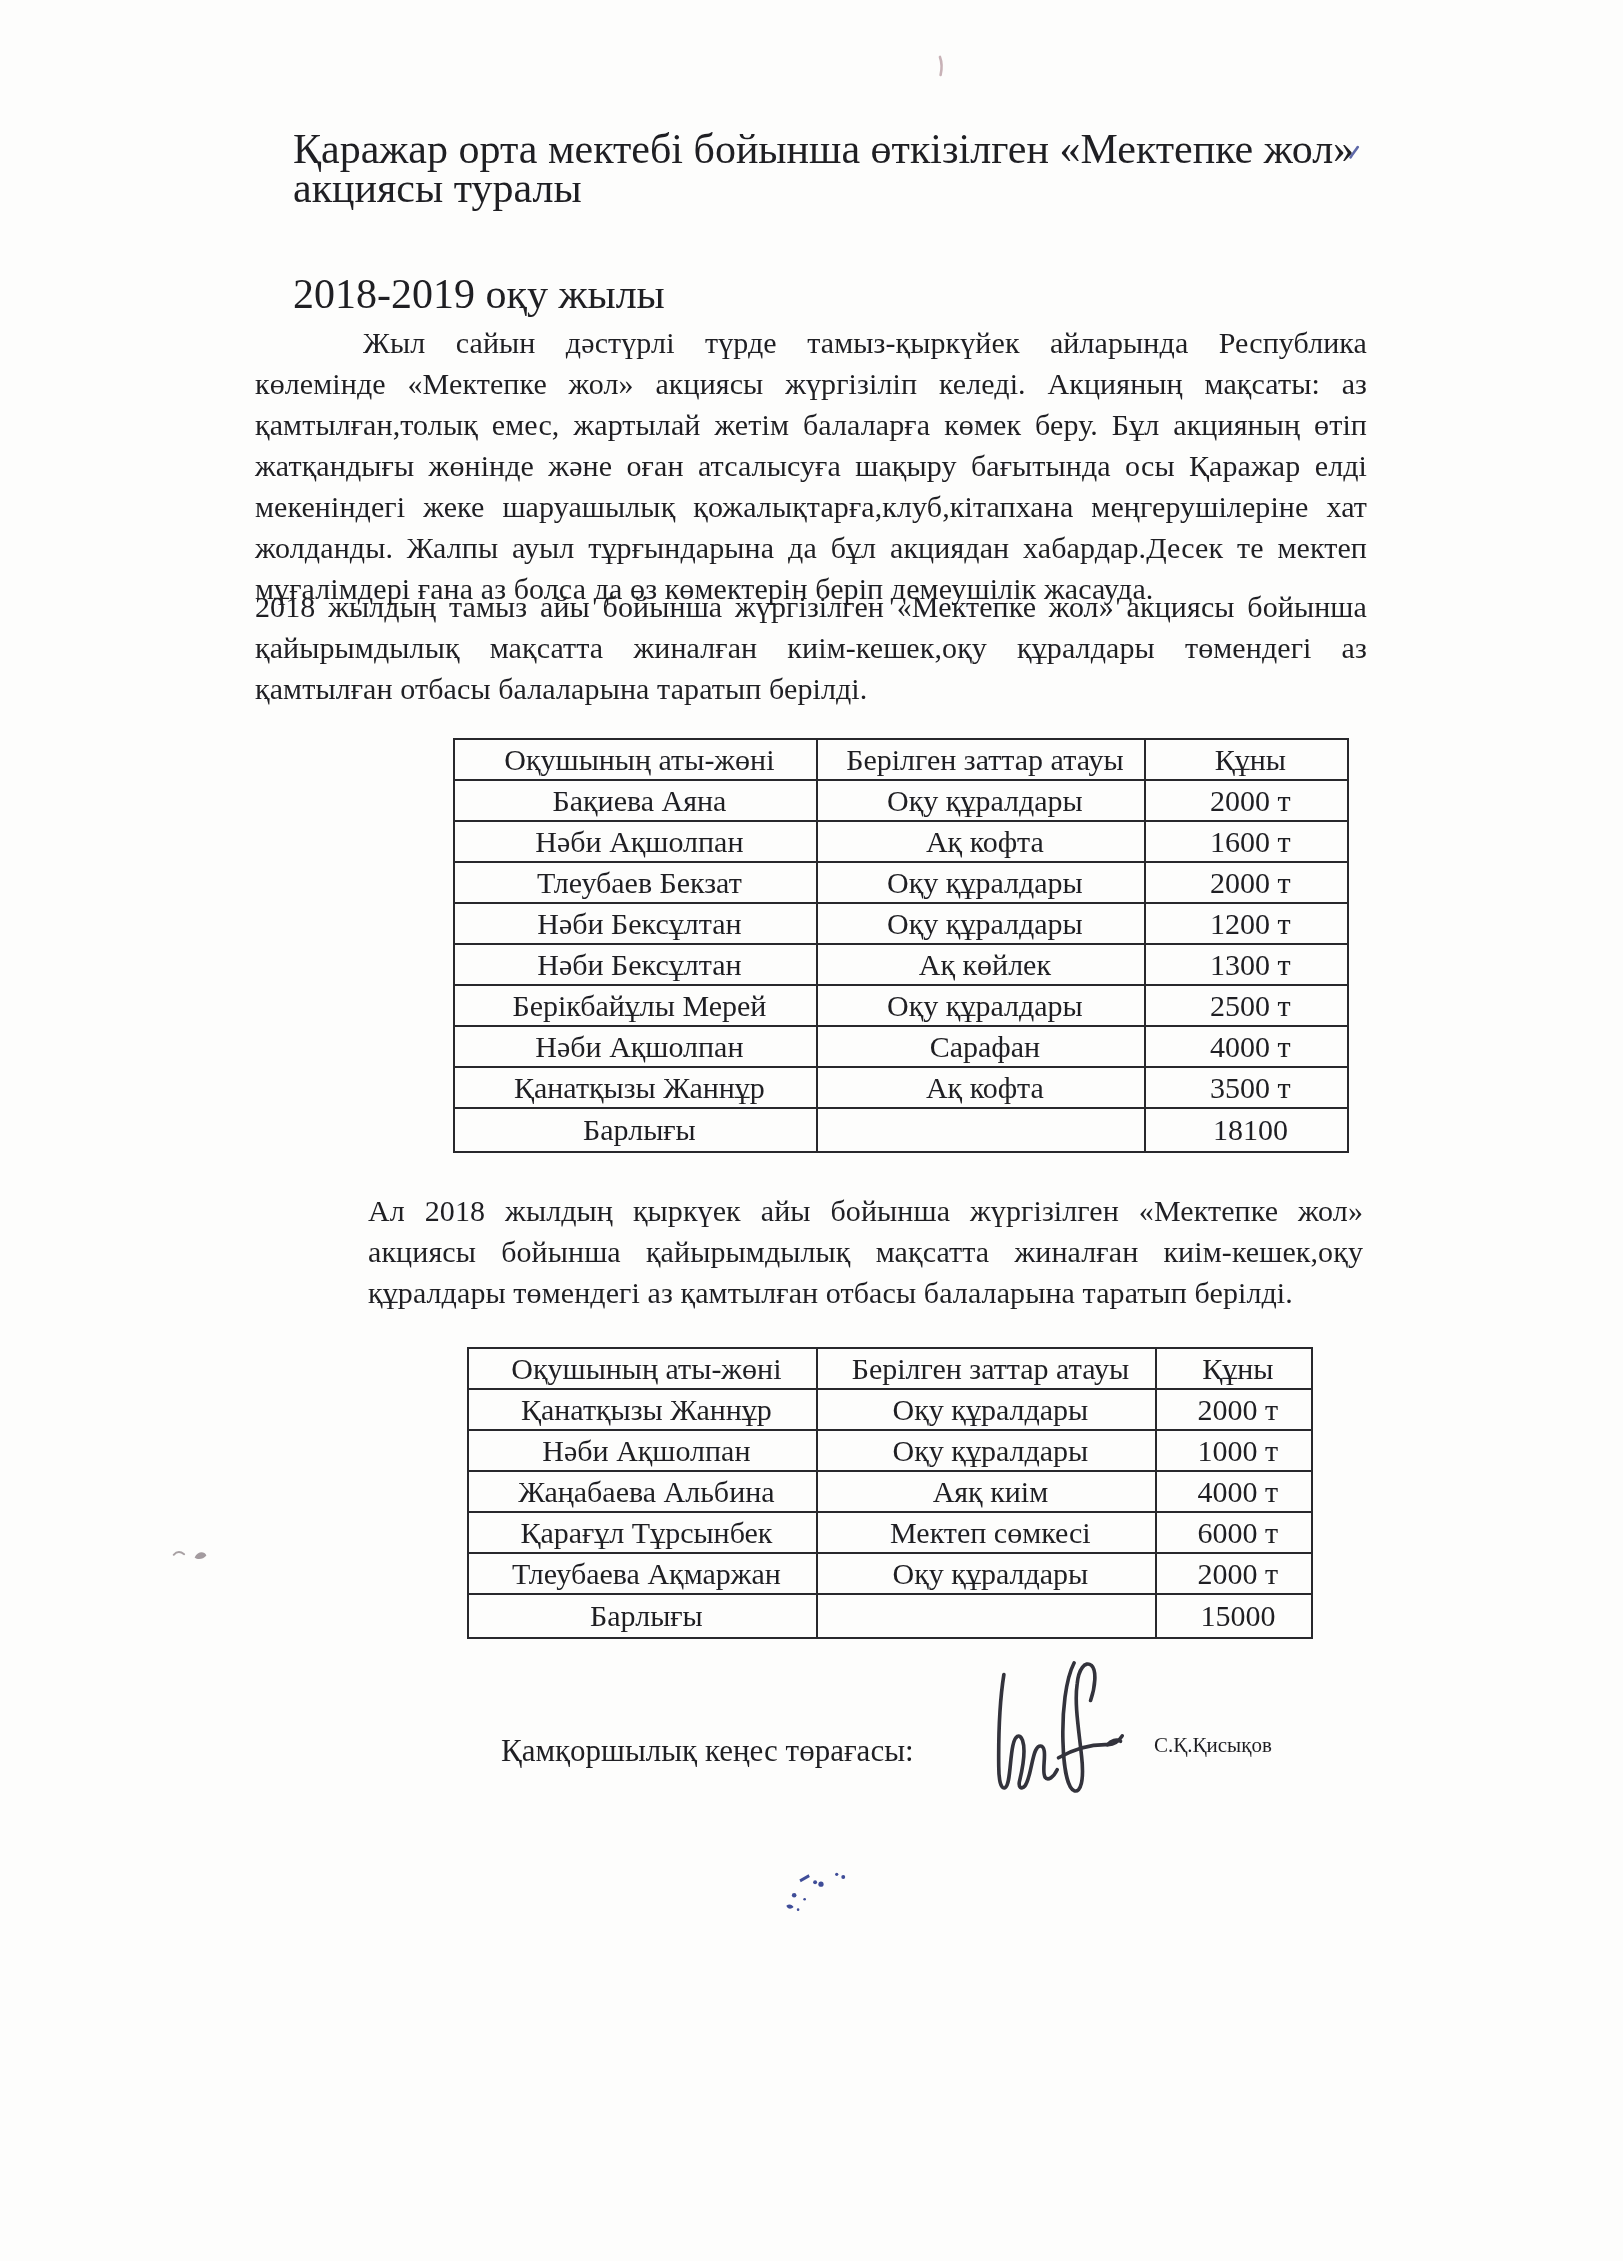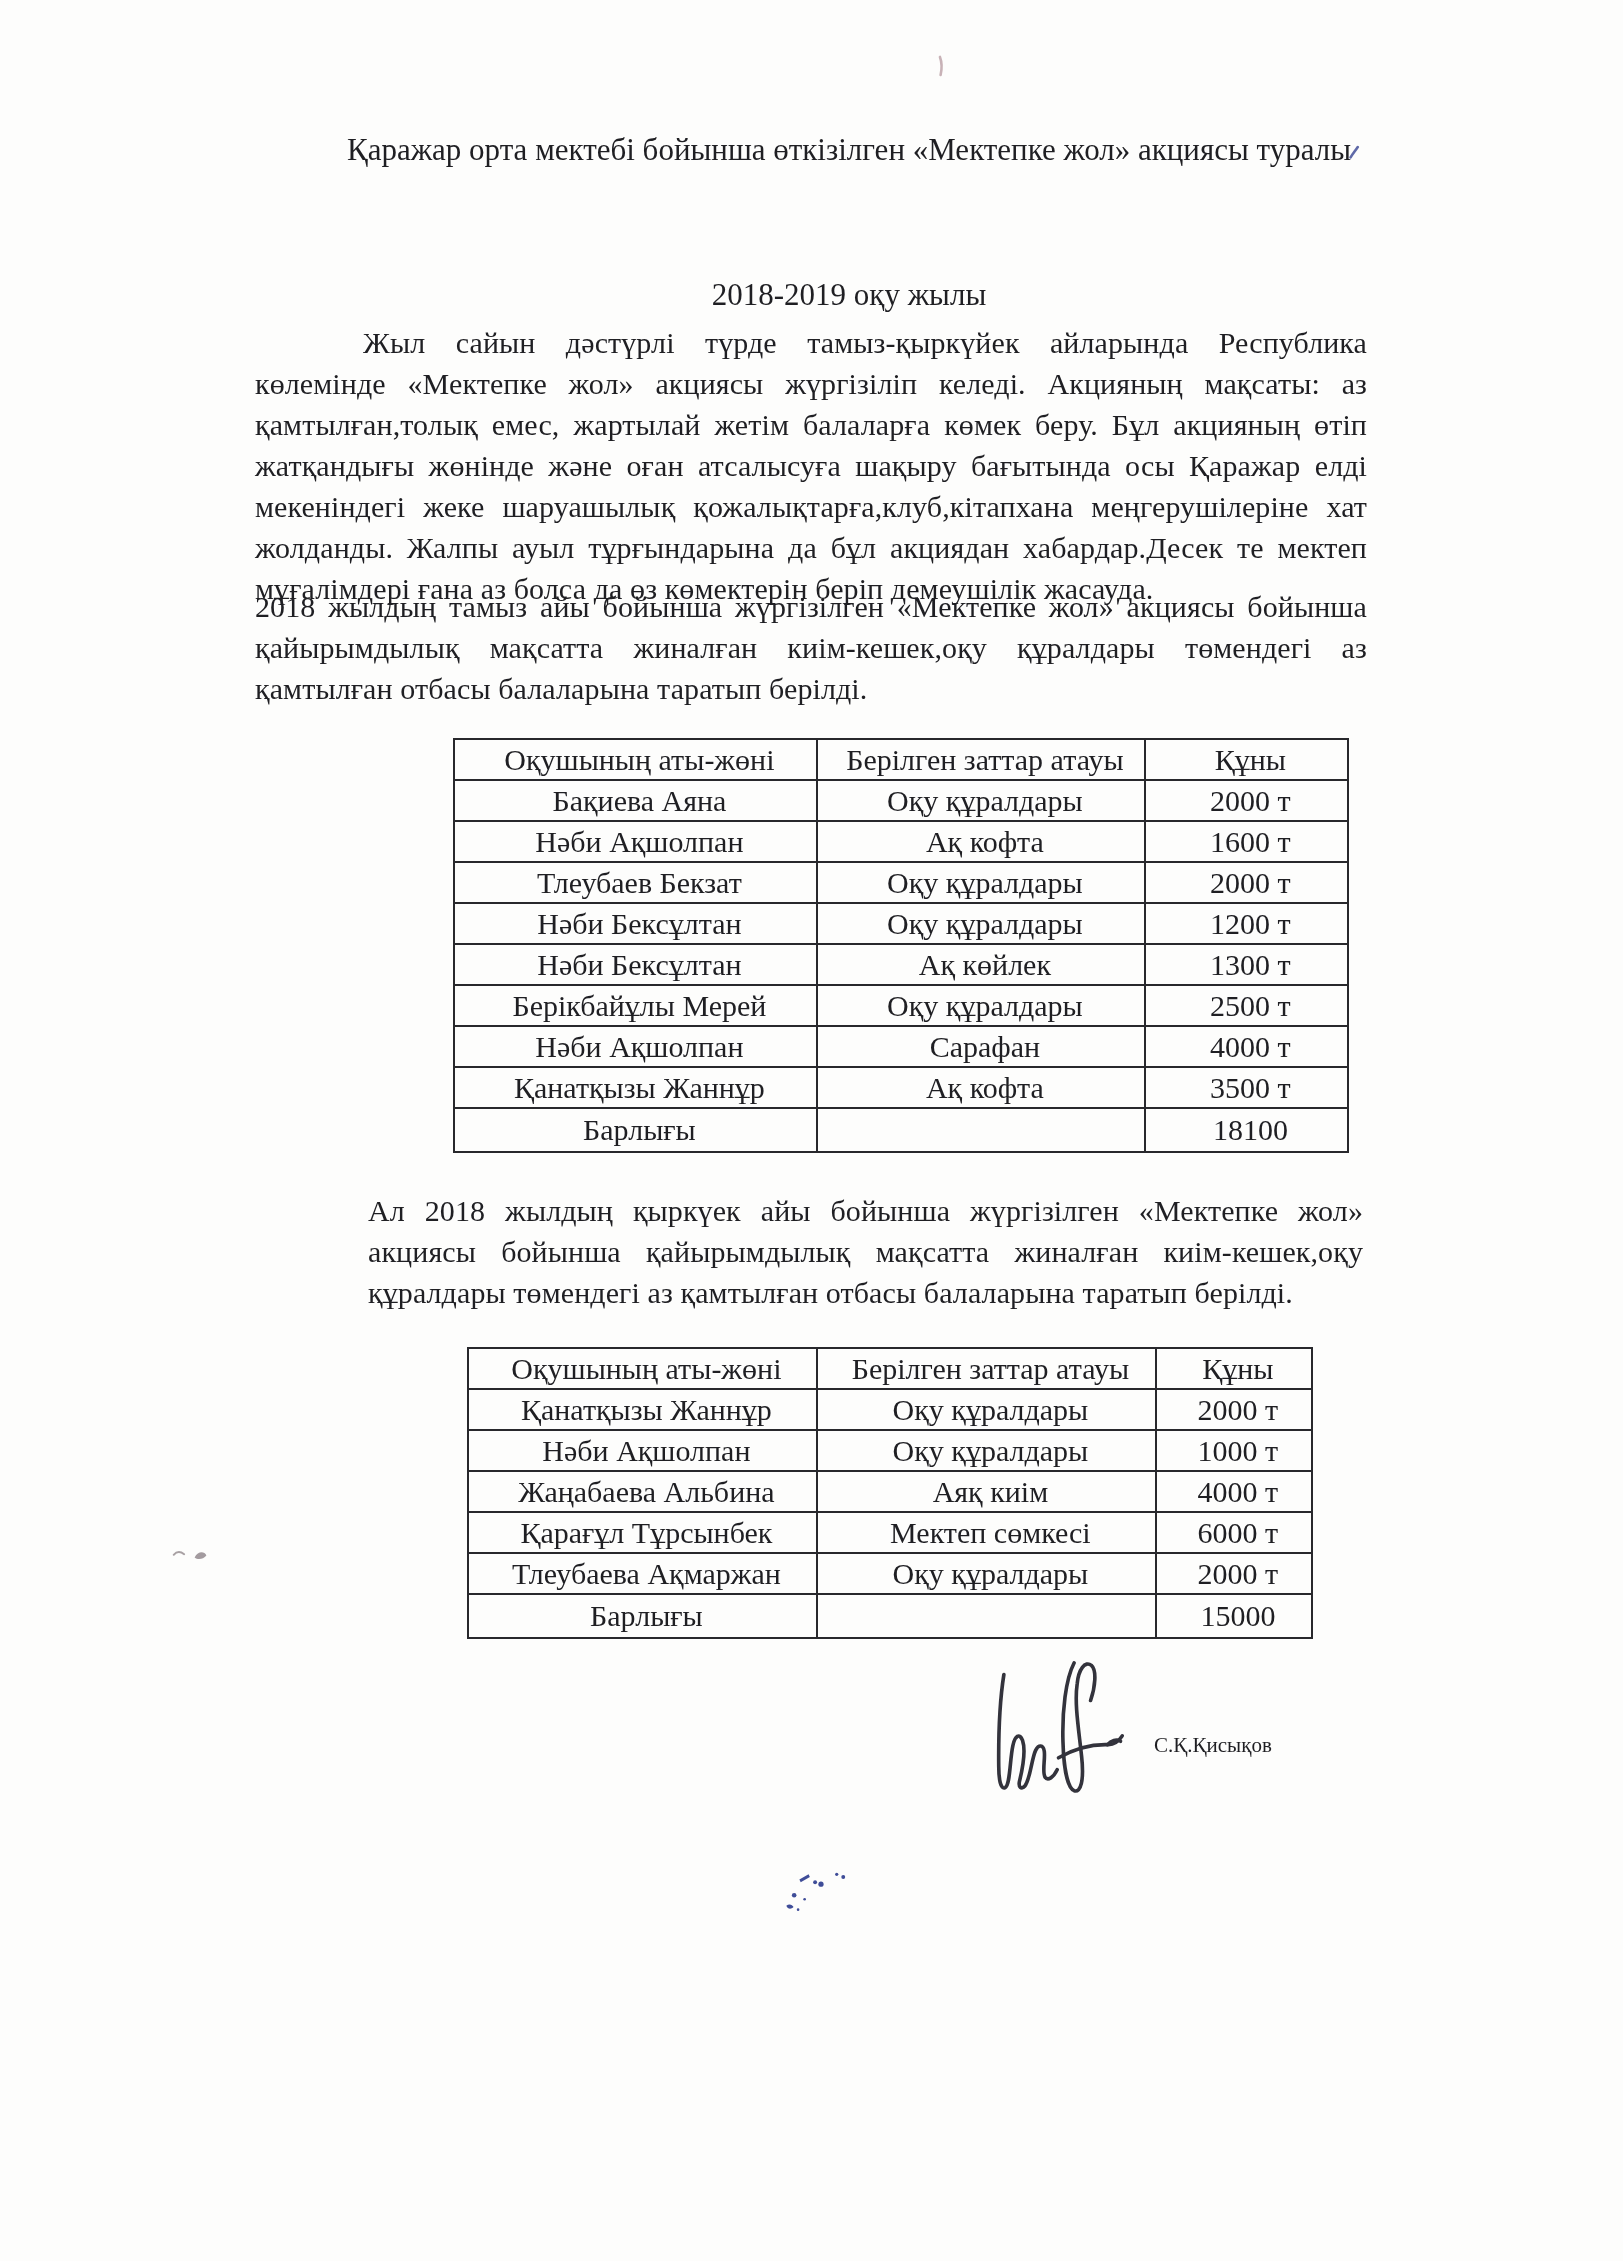--- a/index.html
+++ b/index.html
@@ -7,21 +7,21 @@
     width: 1623px; height: 2261px;
     background: #fdfdfc;
     font-family: "Liberation Serif", "DejaVu Serif", serif;
     color: #1f1f23;
     position: relative;
     overflow: hidden;
   }
   .abs { position: absolute; }
 
   
-  .h-center { width: 1112px; left: 255px; text-align: center; font-size: 31px; line-height: 39px; transform: translateX(38px); }
+  .h-center { width: 1112px; left: 255px; font-size: 42px; line-height: 39px; transform: translateX(38px); }
   #title-line   { top: 130px; }
   #subtitle     { top: 213px; }
   #academic-yr  { top: 275px; }
 
   
   p.scan-par {
     margin: 0;
     font-size: 30px;
     line-height: 41px;
     text-align: justify;
@@ -180,20 +180,21 @@
         <td>2000 т</td>
       </tr>
       <tr class="total-row">
         <td>Барлығы</td>
         <td></td>
         <td>15000</td>
       </tr>
     </tbody>
   </table>
 
+  <div class="abs" id="sig-label">Қамқоршылық кеңес төрағасы:</div>
   <svg class="abs" id="sig-scribble" viewBox="0 0 230 215">
     <g fill="none" stroke="#33333c" stroke-width="5.5" stroke-linecap="round" stroke-linejoin="round">
       <path d="M42 22 C35 55 29 112 27 160 C26 180 28 196 35 193 C43 189 44 152 50 130 C54 115 61 111 65 123 C69 137 63 165 57 185 C55 193 59 198 65 192 C74 181 77 152 84 139 C89 130 96 131 97 141 C98 153 92 172 96 180 C100 187 109 181 115 170"></path>
       <path d="M149 10 C135 34 127 82 126 128 C125 166 129 198 139 203 C149 207 155 188 153 152 C151 112 146 72 152 42 C155 20 166 7 175 15 C183 23 179 48 171 68"></path>
       <path d="M118 152 C140 141 168 134 193 136 C203 137 211 131 216 124"></path>
       <path d="M193 136 C199 130 207 128 213 132"></path>
     </g>
   </svg>
   <div class="abs" id="sig-name">С.Қ.Қисықов</div>
 

